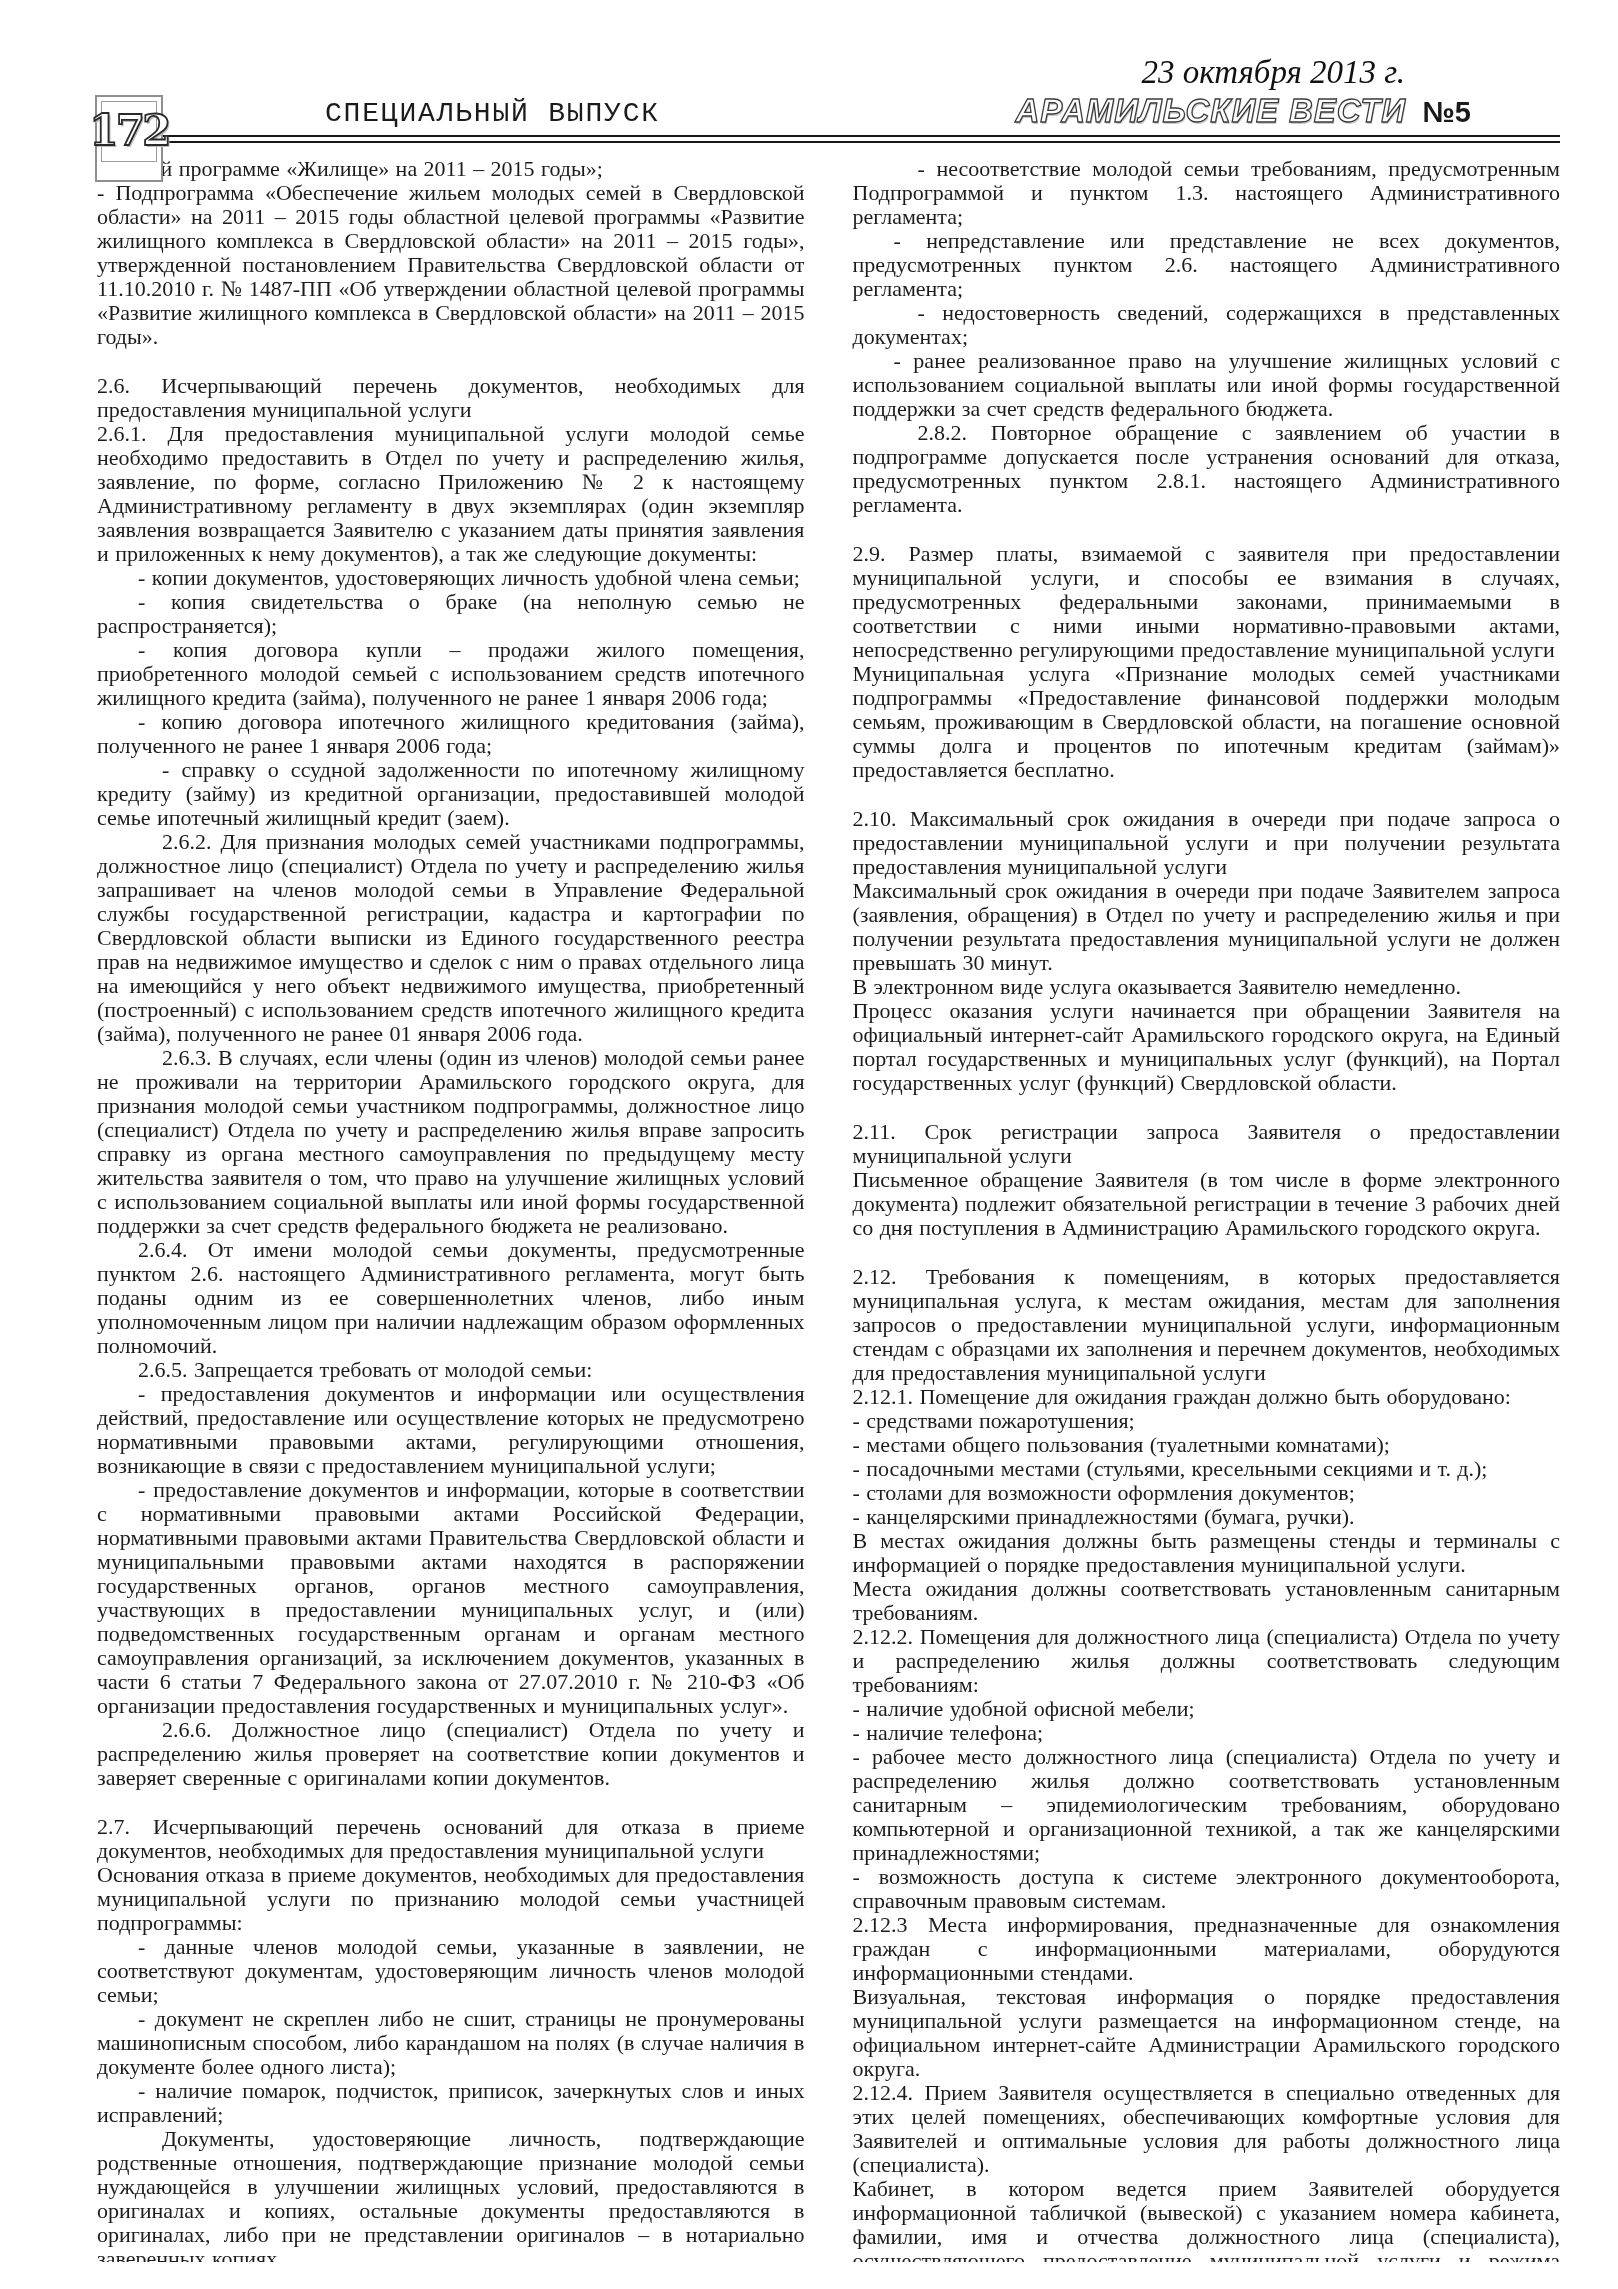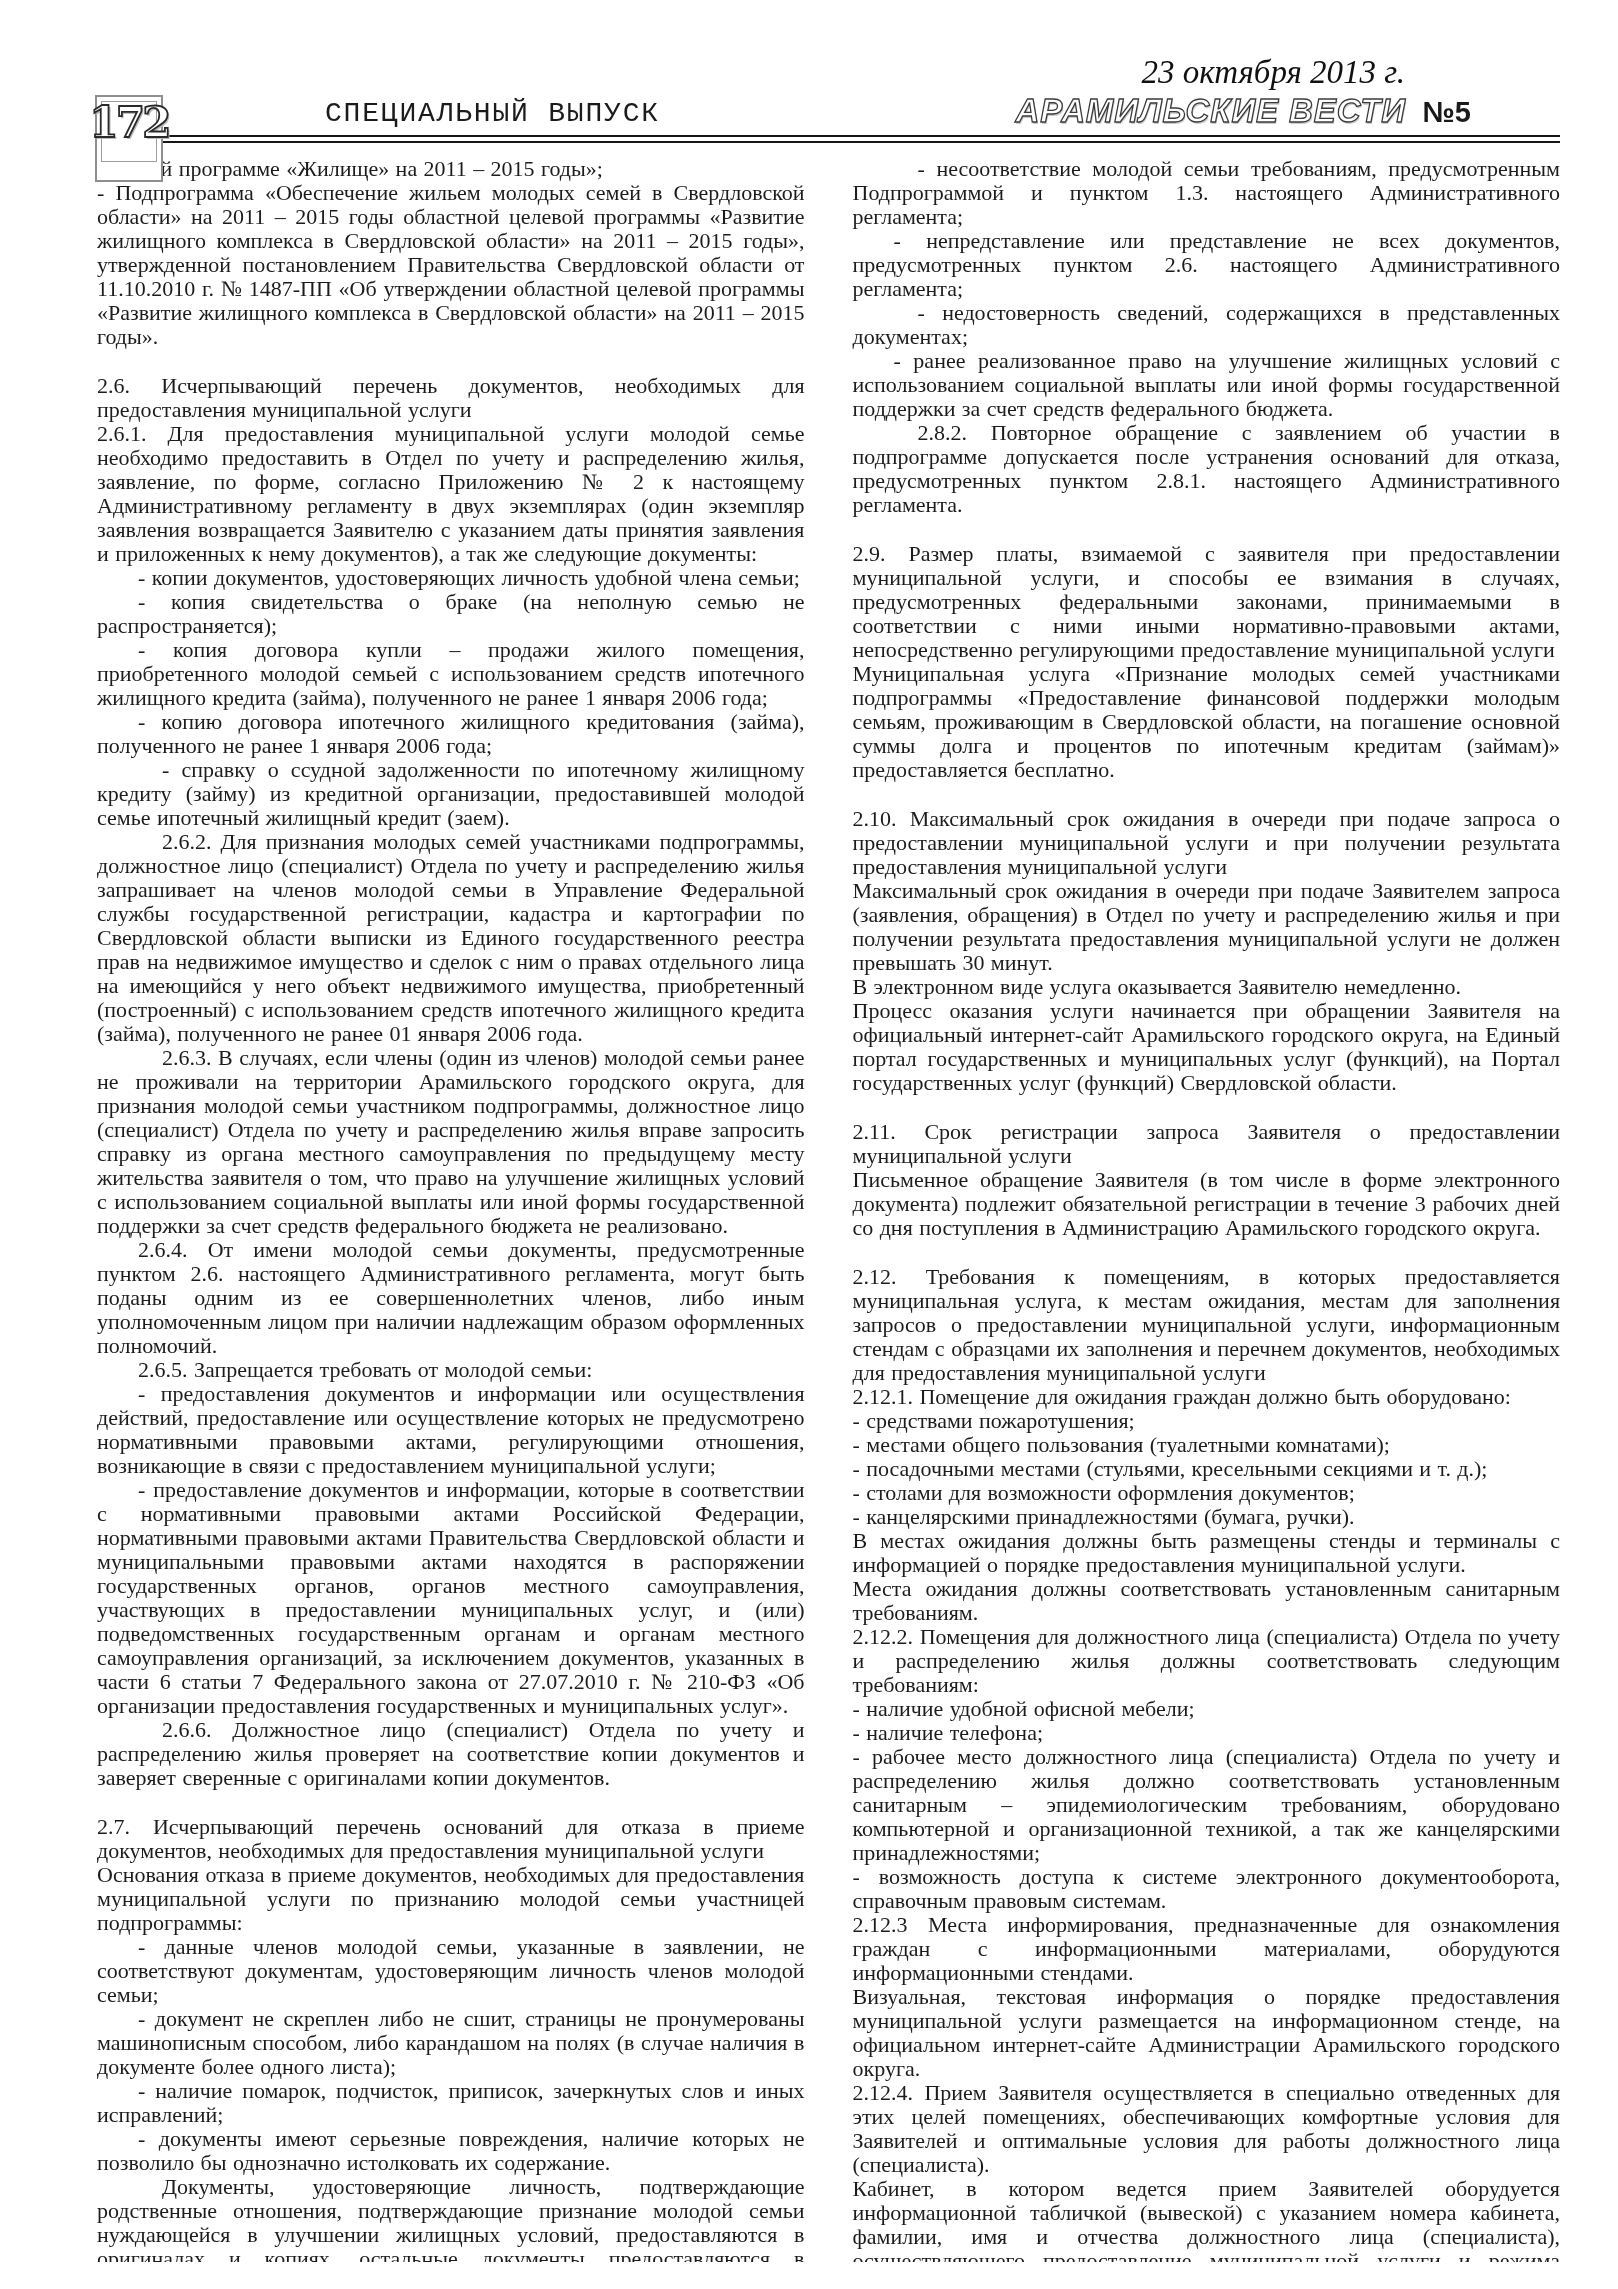--- a/index.html
+++ b/index.html
@@ -22,21 +22,21 @@
     background: #ffffff;
     border: 2.8px solid #8f8f8f;
     padding: 3.7px;
     box-sizing: border-box;
     z-index: 3;
   }
   .pagenum-inner {
     width: 100%; height: 61px;
     border: 1.8px solid #9c9c9c;
     box-sizing: border-box;
-    display: flex; justify-content: center;
+    display: flex; align-items: center; justify-content: center;
   }
   .pagenum {
     font-family: "DejaVu Serif", serif;
     font-weight: bold;
     font-size: 42px;
     line-height: 1;
     color: #ffffff;
     -webkit-text-stroke: 1.8px #2a2a2a;
     text-shadow: 1.8px 1.8px 0 #bdbdbd;
     letter-spacing: -2.8px;
@@ -160,21 +160,20 @@
         <p class="para indent">2.6.4. От имени молодой семьи документы, предусмотренные пунктом 2.6. настоящего Административного регламента, могут быть поданы одним из ее совершеннолетних членов, либо иным уполномоченным лицом при наличии надлежащим образом оформленных полномочий.</p>
         <p class="para indent">2.6.5. Запрещается требовать от молодой семьи:</p>
         <p class="para indent">- предоставления документов и информации или осуществления действий, предоставление или осуществление которых не предусмотрено нормативными правовыми актами, регулирующими отношения, возникающие в связи  с предоставлением муниципальной услуги;</p>
         <p class="para indent">- предоставление документов и информации, которые в соответствии с нормативными правовыми актами Российской Федерации, нормативными правовыми актами Правительства Свердловской области и муниципальными правовыми актами находятся в распоряжении государственных органов, органов местного самоуправления, участвующих в предоставлении муниципальных услуг, и (или) подведомственных государственным органам и органам местного самоуправления организаций, за исключением документов, указанных в части 6 статьи 7 Федерального закона от 27.07.2010 г. № 210-ФЗ «Об организации предоставления государственных и муниципальных услуг».</p>
         <p class="para indent-lg">2.6.6. Должностное лицо (специалист) Отдела по учету и распределению жилья проверяет на соответствие копии документов и заверяет сверенные с оригиналами копии документов.</p>
         <p class="para heading">2.7. Исчерпывающий перечень оснований для отказа в приеме документов, необходимых для предоставления муниципальной услуги</p>
         <p class="para body">Основания отказа в приеме документов, необходимых для предоставления муниципальной услуги по признанию молодой семьи участницей подпрограммы:</p>
         <p class="para indent">- данные членов молодой семьи, указанные в заявлении, не соответствуют документам, удостоверяющим личность членов молодой семьи;</p>
         <p class="para indent">- документ  не  скреплен либо  не сшит, страницы не пронумерованы машинописным способом, либо карандашом на полях (в случае наличия в документе более одного листа);</p>
         <p class="para indent">- наличие помарок, подчисток, приписок, зачеркнутых слов и иных исправлений;</p>
-        <p class="para indent">- документы имеют серьезные повреждения, наличие которых не позволило бы однозначно истолковать их содержание.</p>
         <p class="para indent-lg">Документы, удостоверяющие личность, подтверждающие родственные отношения, подтверждающие признание молодой семьи нуждающейся в улучшении жилищных условий, предоставляются в оригиналах и копиях, остальные документы предоставляются в оригиналах, либо при не представлении оригиналов – в нотариально заверенных копиях.</p>
       </section>
     <section class="col">
         <p class="para indent-lg">- несоответствие молодой семьи требованиям, предусмотренным Подпрограммой и пунктом 1.3. настоящего Административного регламента;</p>
         <p class="para indent">- непредставление или представление не всех документов, предусмотренных пунктом 2.6. настоящего Административного регламента;</p>
         <p class="para indent-lg">- недостоверность сведений, содержащихся в представленных документах;</p>
         <p class="para indent">- ранее реализованное право на улучшение жилищных условий с использованием социальной выплаты или иной формы государственной поддержки за счет средств федерального бюджета.</p>
         <p class="para indent-lg">2.8.2. Повторное обращение с заявлением об участии в подпрограмме допускается после устранения оснований для отказа, предусмотренных пунктом 2.8.1. настоящего Административного регламента.</p>
         <p class="para heading">2.9. Размер платы, взимаемой с заявителя при предоставлении муниципальной услуги, и способы ее взимания в случаях, предусмотренных федеральными законами, принимаемыми в соответствии с ними иными нормативно-правовыми актами, непосредственно регулирующими предоставление муниципальной услуги</p>
         <p class="para body">Муниципальная услуга «Признание молодых семей участниками подпрограммы  «Предоставление финансовой поддержки  молодым семьям, проживающим в  Свердловской области, на погашение основной суммы долга и процентов по ипотечным кредитам (займам)» предоставляется бесплатно.</p>

